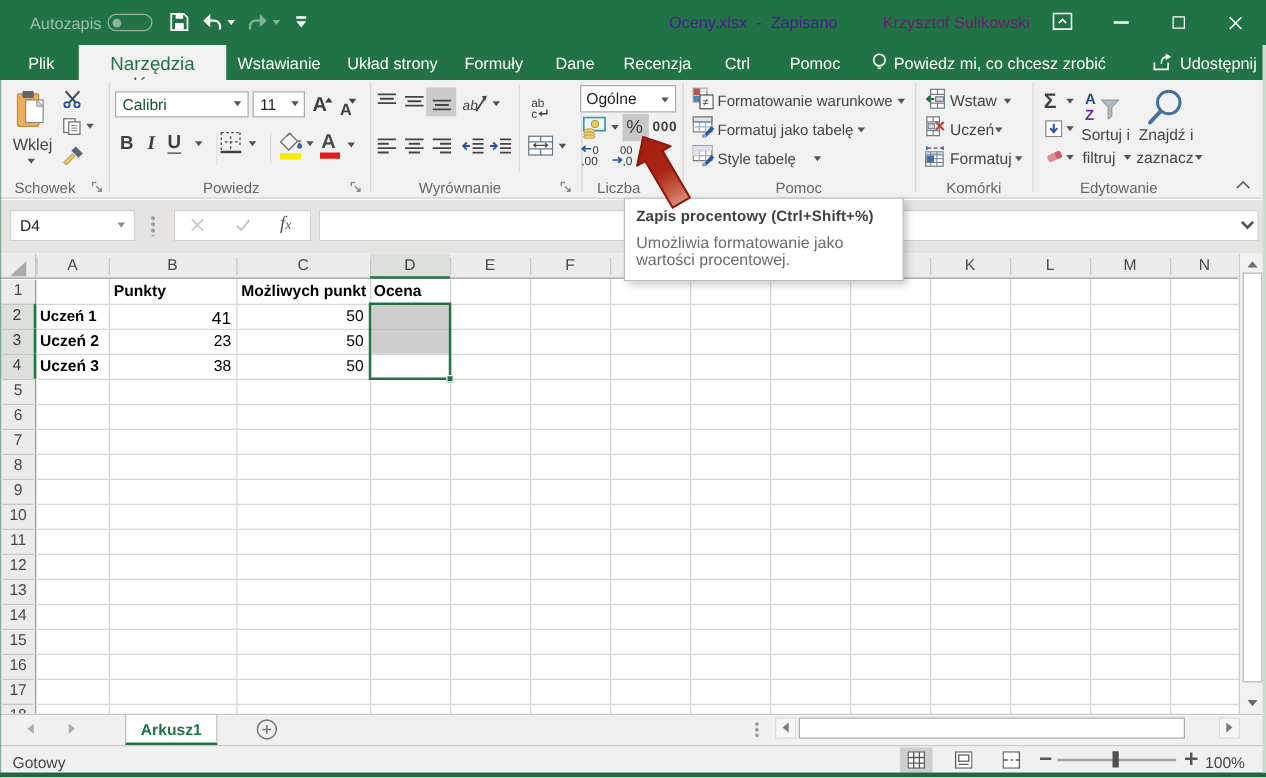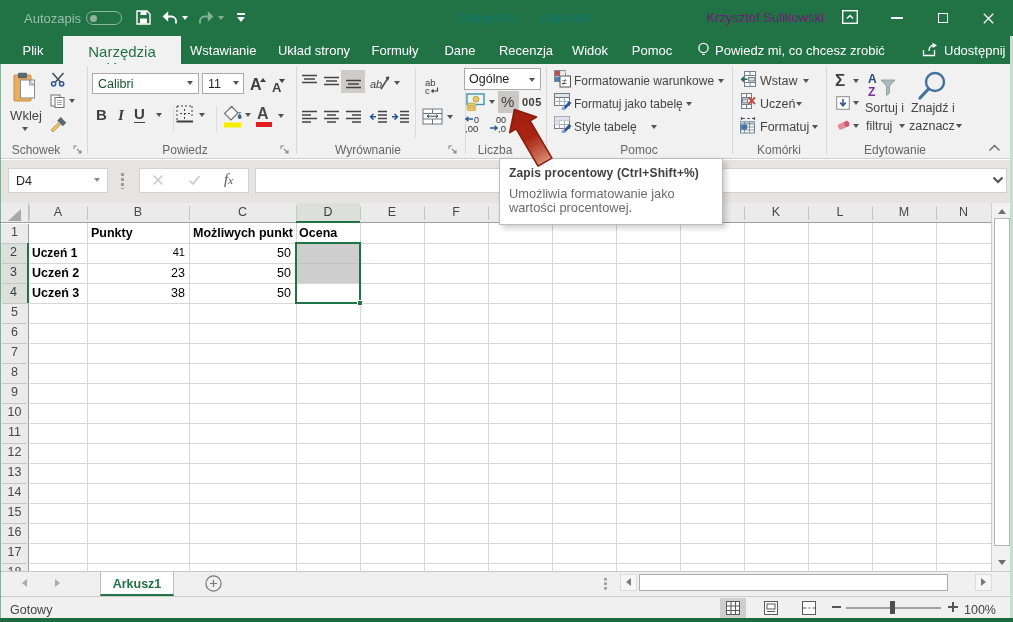--- a/index.html
+++ b/index.html
@@ -29,42 +29,42 @@
     <path d="M8.2 1.2 L2.6 6.5 L8.2 11.8 z" fill="#fff"></path>
   </svg>
 <div class="tD" style="left:182px;top:16px;border-top-color:#fff;border-left-width:3px;border-right-width:3px"></div>
 <svg class="a" style="left:198px;top:10px;opacity:.45" width="18" height="15" viewBox="0 0 18 15">
     <path d="M14 6.5 h-7.5 a4.5 4.5 0 0 0 -4.5 4.5 v2.5" fill="none" stroke="#fff" stroke-width="1.8"></path>
     <path d="M9.8 1.2 L15.4 6.5 L9.8 11.8 z" fill="#fff"></path>
   </svg>
 <div class="tD" style="left:218px;top:16px;border-top-color:#fff;opacity:.45;border-left-width:3px;border-right-width:3px"></div>
 <div class="a" style="left:237px;top:13px;width:8px;height:1.5px;background:#fff"></div>
 <div class="tD" style="left:237px;top:17px;border-top-color:#fff;border-left-width:4px;border-right-width:4px;border-top-width:5px"></div>
-<div class="a" style="left:359px;top:10px;width:330px;text-align:center;font-size:13px;color:#0f766e">Oceny.xlsx&nbsp;&nbsp;-&nbsp;&nbsp;Zapisano</div>
+<div class="a" style="left:340px;top:10px;width:330px;text-align:right;font-size:13px;color:#4c1d95">Oceny.xlsx&nbsp;&nbsp;-&nbsp;&nbsp;Zapisano</div>
 <div class="a" style="left:660px;top:10px;width:210px;text-align:center;font-size:13px;color:#701a75">Krzysztof Sulikowski</div>
 <svg class="a" style="left:842px;top:10px" width="16" height="14" viewBox="0 0 16 14">
     <rect x="0.7" y="0.7" width="14.6" height="12.6" fill="none" stroke="#fff" stroke-width="1.4"></rect>
     <path d="M5 8.5 L8 5.5 L11 8.5" fill="none" stroke="#fff" stroke-width="1.4"></path>
   </svg>
 <div class="a" style="left:891px;top:17px;width:12px;height:1.5px;background:#fff"></div>
 <div class="a" style="left:938px;top:13px;width:10px;height:10px;border:1.3px solid #fff"></div>
 <svg class="a" style="left:983px;top:13px" width="11" height="11" viewBox="0 0 11 11">
     <path d="M0.8 0.8 L10.2 10.2 M10.2 0.8 L0.8 10.2" stroke="#fff" stroke-width="1.3"></path>
   </svg>
 
 <div class="a" style="left:0;top:36px;width:1013px;height:28px;background:#217346"></div>
 <div class="a" style="left:63px;top:36px;width:118px;height:28px;background:#f2f1f1"></div>
 <div class="a" style="left:63px;top:43px;width:118px;text-align:center;font-size:15px;color:#217346">Narzędzia główne</div>
 <div class="a" style="left:12px;top:43px;width:42px;text-align:center;font-size:13px;color:#fff">Plik</div>
 <div class="a" style="left:190px;top:43px;width:66px;text-align:center;font-size:13px;color:#fff">Wstawianie</div>
 <div class="a" style="left:274px;top:43px;width:80px;text-align:center;font-size:13px;color:#fff">Układ strony</div>
 <div class="a" style="left:368px;top:43px;width:54px;text-align:center;font-size:13px;color:#fff">Formuły</div>
 <div class="a" style="left:442px;top:43px;width:36px;text-align:center;font-size:13px;color:#fff">Dane</div>
 <div class="a" style="left:497px;top:43px;width:58px;text-align:center;font-size:13px;color:#fff">Recenzja</div>
-<div class="a" style="left:570px;top:43px;width:40px;text-align:center;font-size:13px;color:#fff">Widok</div>
+<div class="a" style="left:570px;top:43px;width:40px;text-align:center;font-size:13px;color:#fff">Ctrl</div>
 <div class="a" style="left:628px;top:43px;width:48px;text-align:center;font-size:13px;color:#fff">Pomoc</div>
 <svg class="a" style="left:697px;top:42px" width="13" height="16" viewBox="0 0 13 16">
     <circle cx="6.5" cy="6" r="4.6" fill="none" stroke="#fff" stroke-width="1.3"></circle>
     <path d="M4.7 10.5 h3.6 M5.2 12.5 h2.6" stroke="#fff" stroke-width="1.2"></path>
   </svg>
 <div class="a" style="left:715px;top:43px;font-size:13px;color:#fff">Powiedz mi, co chcesz zrobić</div>
 <svg class="a" style="left:922px;top:42px" width="17" height="15" viewBox="0 0 17 15">
     <path d="M1.5 8 v5.5 h11 V8" fill="none" stroke="#fff" stroke-width="1.3"></path>
     <path d="M7 9 c0-4 2-6 6-6" fill="none" stroke="#fff" stroke-width="1.3"></path>
     <path d="M10.5 0.8 L15 3.4 L10.5 6" fill="#fff"></path>
@@ -203,21 +203,21 @@
 <svg class="a" style="left:466px;top:93px" width="19" height="18" viewBox="0 0 19 18">
     <rect x="1" y="1" width="17" height="10.5" fill="#eef6f9" stroke="#3f97ae" stroke-width="1.4"></rect>
     <circle cx="10" cy="6.2" r="3" fill="#e9c867" stroke="#b2933e" stroke-width=".8"></circle>
     <ellipse cx="5.4" cy="11.8" rx="4.4" ry="1.8" fill="#eccf6e" stroke="#b2933e" stroke-width=".7"></ellipse>
     <ellipse cx="5.4" cy="14.3" rx="4.4" ry="1.8" fill="#eccf6e" stroke="#b2933e" stroke-width=".7"></ellipse>
     <ellipse cx="5.4" cy="16.4" rx="4.4" ry="1.6" fill="#eccf6e" stroke="#b2933e" stroke-width=".7"></ellipse>
   </svg>
 <div class="tD" style="left:489px;top:100px"></div>
 <div class="a" style="left:498px;top:91px;width:21px;height:22px;background:#c9c8c7"></div>
 <div class="rt" style="left:501px;top:93px;font-size:15px;color:#3f3f3f">%</div>
-<div class="rt" style="left:522px;top:96px;font-size:11px;font-weight:bold;color:#3f3f3f;letter-spacing:.5px">005</div>
+<div class="rt" style="left:522px;top:96px;font-size:11px;font-weight:bold;color:#3f3f3f;letter-spacing:.5px">000</div>
 <svg class="a" style="left:464px;top:115px" width="22" height="18" viewBox="0 0 22 18">
     <path d="M9 4 H2 M4.5 1.8 L1.8 4 L4.5 6.2" fill="none" stroke="#2b579a" stroke-width="1.3"></path>
     <text x="10" y="8" font-size="9" fill="#333" font-family="Liberation Sans">0</text>
     <text x="1" y="17" font-size="9.5" fill="#333" font-family="Liberation Sans">,00</text>
   </svg>
 <svg class="a" style="left:489px;top:115px" width="22" height="18" viewBox="0 0 22 18">
     <text x="7" y="8" font-size="9" fill="#333" font-family="Liberation Sans">00</text>
     <path d="M1 13 H8 M5.5 10.8 L8.2 13 L5.5 15.2" fill="none" stroke="#2b579a" stroke-width="1.3"></path>
     <text x="9" y="17" font-size="9.5" fill="#333" font-family="Liberation Sans">,0</text>
   </svg>
@@ -433,21 +433,21 @@
 <div class="a" style="left:30px;top:523px;width:961px;height:1px;background:#d6d6d6"></div>
 <div class="a" style="left:30px;top:543px;width:961px;height:1px;background:#d6d6d6"></div>
 <div class="a" style="left:30px;top:563px;width:961px;height:1px;background:#d6d6d6"></div>
 
 <div class="a" style="left:91px;top:226px;font-size:12.5px;font-weight:bold;color:#000">Punkty</div>
 <div class="a" style="left:193px;top:226px;width:101px;overflow:hidden;font-size:12.5px;font-weight:bold;color:#000;white-space:nowrap">Możliwych punkt</div>
 <div class="a" style="left:299px;top:226px;font-size:12.5px;font-weight:bold;color:#000">Ocena</div>
 <div class="a" style="left:32px;top:246px;font-size:12px;font-weight:bold;color:#000">Uczeń 1</div>
 <div class="a" style="left:32px;top:266px;font-size:12.5px;font-weight:bold;color:#000">Uczeń 2</div>
 <div class="a" style="left:32px;top:286px;font-size:12.5px;font-weight:bold;color:#000">Uczeń 3</div>
-<div class="a" style="left:85px;top:246px;width:100px;text-align:right;font-size:11px;color:#000">41</div>
+<div class="a" style="left:85px;top:246px;width:100px;text-align:right;font-size:14px;color:#000">41</div>
 <div class="a" style="left:85px;top:266px;width:100px;text-align:right;font-size:12.5px;color:#000">23</div>
 <div class="a" style="left:85px;top:286px;width:100px;text-align:right;font-size:12.5px;color:#000">38</div>
 <div class="a" style="left:190px;top:246px;width:101px;text-align:right;font-size:12.5px;color:#000">50</div>
 <div class="a" style="left:190px;top:266px;width:101px;text-align:right;font-size:12.5px;color:#000">50</div>
 <div class="a" style="left:190px;top:286px;width:101px;text-align:right;font-size:12.5px;color:#000">50</div>
 
 <div class="a" style="left:297px;top:244px;width:62px;height:39px;background:#cecece"></div>
 <div class="a" style="left:297px;top:263px;width:62px;height:1px;background:#c0c0c0"></div>
 <div class="a" style="left:295px;top:242px;width:66px;height:62px;border:2px solid #217346"></div>
 <div class="a" style="left:357px;top:300px;width:6px;height:6px;background:#217346;border:1px solid #fff"></div>

